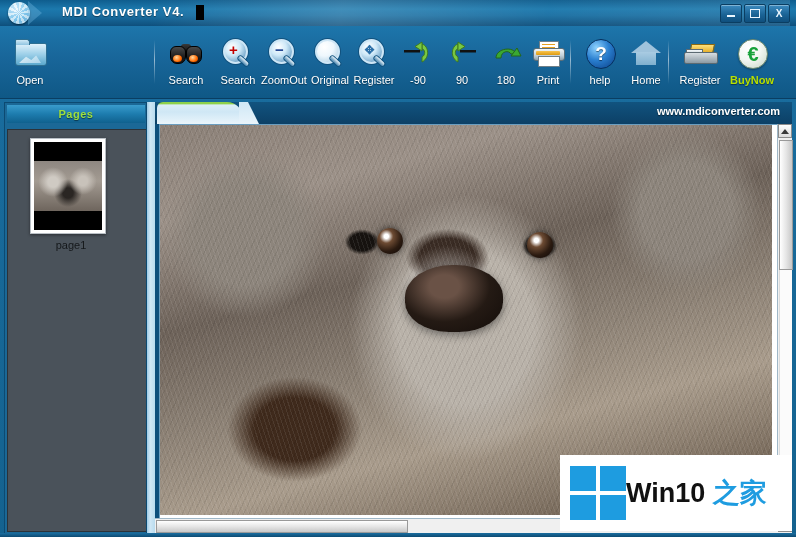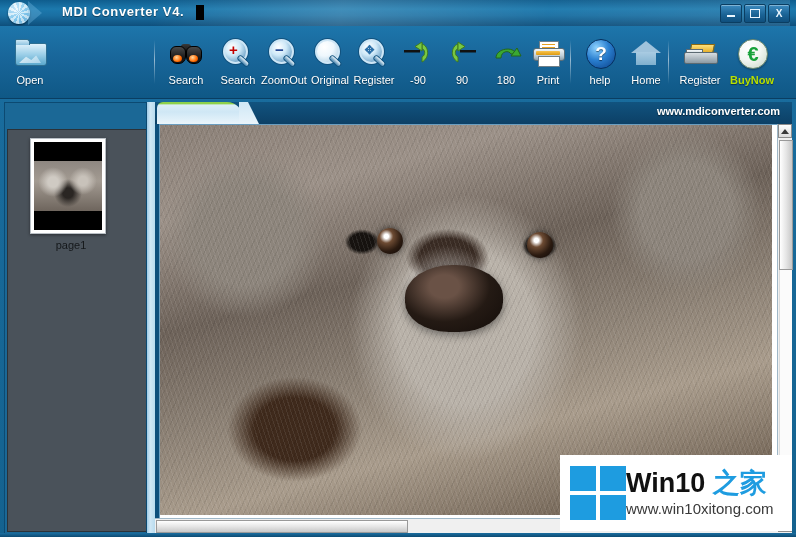--- a/index.html
+++ b/index.html
@@ -606,20 +606,23 @@
 
     <div class="tbtn buy" style="left:726px">
       <div class="ico">
           <div class="ic-euro">€</div>
         </div>
       <div class="lbl">BuyNow</div>
     </div>
   </div>
 
   <div class="sidebar">
+    <div class="sb-header">
+      <span>Pages</span>
+    </div>
     <div class="sb-body">
       <div class="thumb-item">
         <div class="thumb-frame">
           <div class="thumb-inner">
             <div class="thumb-img"></div>
           </div>
         </div>
         <div class="thumb-label">page1</div>
       </div>
     </div>
@@ -658,18 +661,17 @@
 
   <div class="watermark">
     <div class="wm-logo">
       <i></i>
         <i></i>
         <i></i>
         <i></i>
     </div>
     <div class="wm-text">
       <div class="wm-title"><span>Win10 </span><em>之家</em></div>
-      <div class="wm-url">www.win10xitong.com</div>
     </div>
   </div>
 
   <div class="bottom-strip"></div>
 </div>
 
 </body></html>

